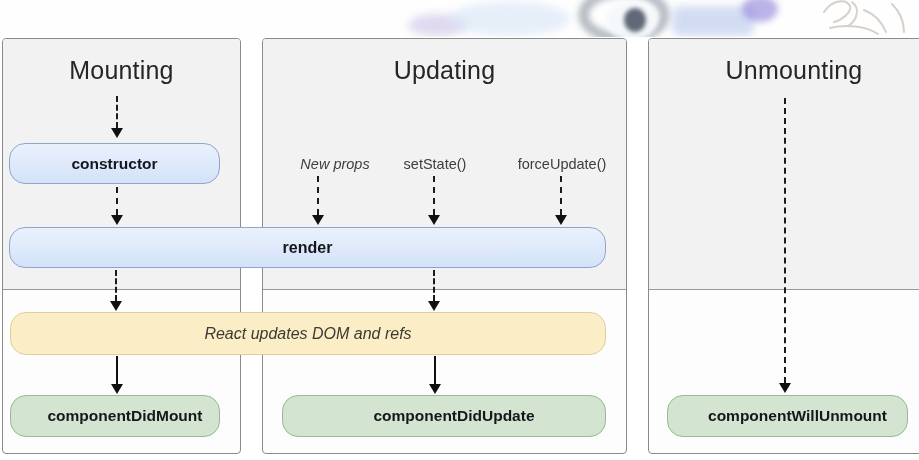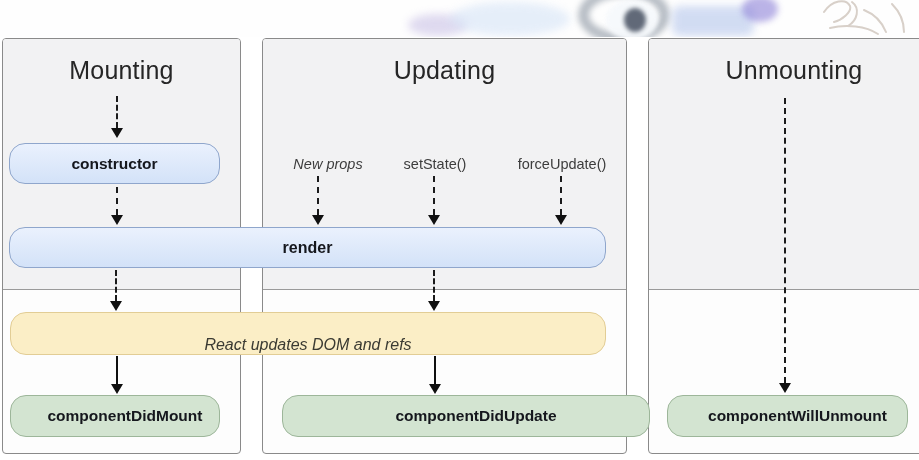--- a/index.html
+++ b/index.html
@@ -53,27 +53,27 @@
   .trigger.italic { font-style:italic; }
 
   
   .box {
     position:absolute; z-index:4;
     display:flex; align-items:center; justify-content:center;
     border-radius:16px;
     font-size:15.5px; font-weight:bold; color:#15171d;
   }
   .box.blue   { background:linear-gradient(180deg,#eaf1fd 0%,#d3e2f8 100%); border:1.5px solid #8fa6cc; }
-  .box.yellow { background:#fbeec6; border:1.5px solid #e2cd95; font-weight:400; font-style:italic; font-size:16px; color:#3b3b33;align-items:flex-end; }
+  .box.yellow { background:#fbeec6; border:1.5px solid #e2cd95; font-weight:400; font-style:italic; font-size:16px; color:#3b3b33; }
   .box.green  { background:#d3e4d1; border:1.5px solid #9db69a;padding-left:20px; }
   .box-constructor  { left:9px;   top:143px; width:211px; height:41px; }
   .box-render       { left:9px;   top:227px; width:597px; height:41px; font-size:16px;align-items:center; }
   .box-react-updates{ left:10px;  top:312px; width:596px; height:43px; }
   .box-did-mount    { left:10px;  top:395px; width:210px; height:42px; }
-  .box-did-update   { left:282px; top:395px; width:368px; height:42px; }
+  .box-did-update   { left:282px; top:395px; width:324px; height:42px; }
   .box-will-unmount { left:667px; top:395px; width:241px; height:42px; }
 
   
   .arr { position:absolute; z-index:3; width:0; }
   .arr .line { width:0; border-left:2px dashed #1b1b1b; margin-left:-1px; }
   .arr.solid .line { border-left:2.5px solid #101010; margin-left:-1.25px; }
   .arr .head {
     width:0; height:0; margin-left:-6px;
     border-left:6px solid transparent; border-right:6px solid transparent;
     border-top:10px solid #101010;
@@ -118,21 +118,21 @@
   <section class="panel panel-updating">
     <div class="phase-top"></div>
     <h2>Updating</h2>
   </section>
 
   <section class="panel panel-unmounting">
     <div class="phase-top"></div>
     <h2>Unmounting</h2>
   </section>
 
-  <span class="trigger italic" style="left:328px">New props</span>
+  <span class="trigger italic" style="left:335px">New props</span>
   <span class="trigger" style="left:435px">setState()</span>
   <span class="trigger" style="left:562px">forceUpdate()</span>
 
   <div class="box blue box-constructor">
     <span>constructor</span>
   </div>
   <div class="box blue box-render">
     <span>render</span>
   </div>
   <div class="box yellow box-react-updates">

